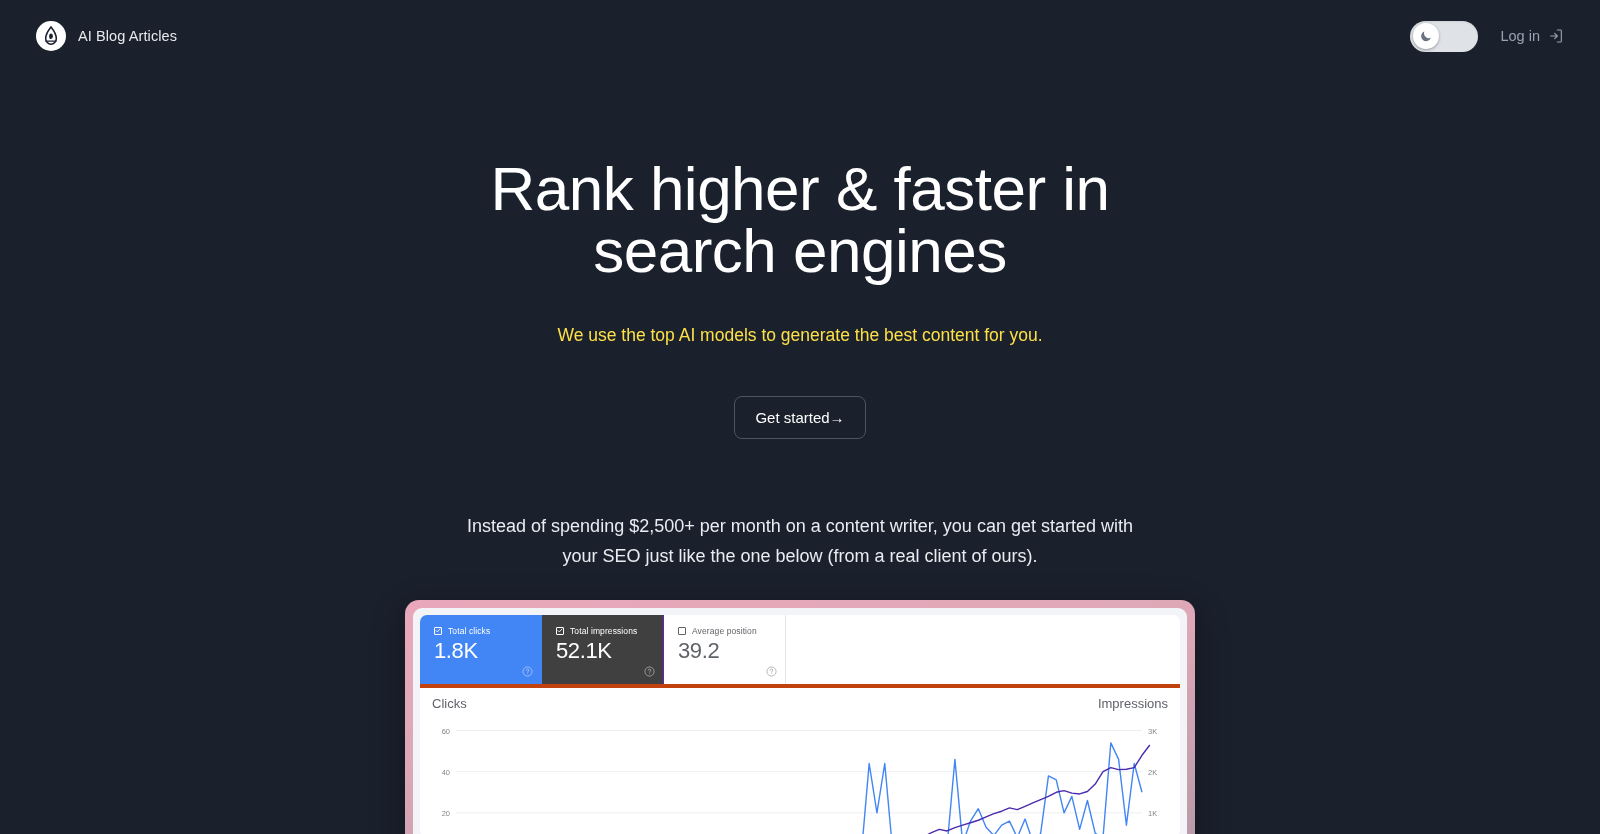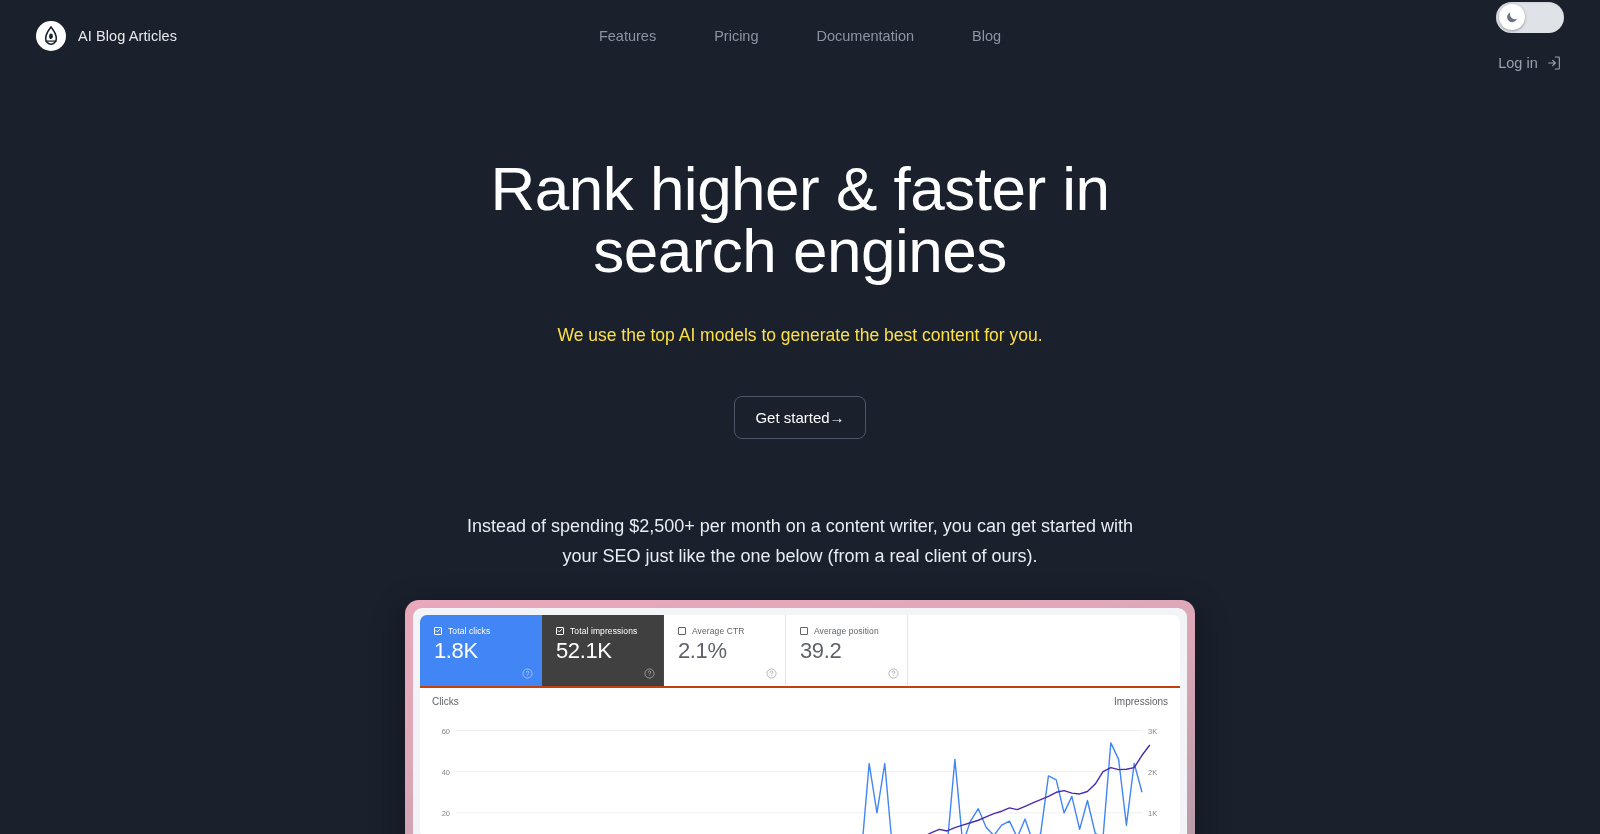--- a/index.html
+++ b/index.html
@@ -69,21 +69,20 @@
     white-space: nowrap;
     cursor: pointer;
   }
 
   .header-right {
     margin-left: auto;
     display: flex;
     align-items: center;
     gap: 22px;
     z-index: 3;
-    flex-direction: column;
   }
 
   .theme-toggle {
     width: 68px;
     height: 31px;
     border-radius: 16px;
     background: #dfe3e8;
     border: none;
     position: relative;
     cursor: pointer;
@@ -197,21 +196,21 @@
     height: 100%;
     overflow: hidden;
     display: flex;
     flex-direction: column;
   }
 
   .metric-row {
     display: flex;
     height: 73px;
     flex: none;
-    border-bottom: 2px solid #c2410c;
+    border-bottom: 4px solid #c2410c;
   }
 
   .metric {
     width: 122px;
     flex: none;
     position: relative;
     padding: 11px 12px 0 14px;
     border-right: 1px solid #e4e6ea;
   }
 
@@ -277,21 +276,21 @@
 
   .chart-area {
     flex: 1;
     position: relative;
     padding: 8px 0 0 0;
   }
 
   .chart-label {
     position: absolute;
     top: 8px;
-    font-size: 10px;
+    font-size: 13px;
     color: #5f6368;
   }
   .chart-label.left { left: 12px; }
   .chart-label.right { right: 12px; }
 
   .chart-svg { display: block; width: 100%; height: 100%; }
 
   .axis-tick {
     font-size: 7.5px;
     fill: #80868b;
@@ -308,26 +307,20 @@
       <svg width="22" height="22" viewBox="0 0 24 24" aria-hidden="true">
         <circle cx="12" cy="12" r="11.5" fill="#ffffff"></circle>
         <path d="M12 2.2 C8.2 7 6.2 11 6.2 14.6 C6.2 18.2 8.8 21 12 21 C15.2 21 17.8 18.2 17.8 14.6 C17.8 11 15.8 7 12 2.2 Z" fill="none" stroke="#1a202c" stroke-width="1.7"></path>
         <ellipse cx="12" cy="12.3" rx="2" ry="3.1" fill="#1a202c"></ellipse>
         <path d="M6.6 17.6 L17.4 17.6" stroke="#1a202c" stroke-width="1.5" stroke-linecap="round"></path>
       </svg>
     </span>
     <span class="brand-name">AI Blog Articles</span>
   </div>
 
-  <nav class="main-nav">
-    <a class="nav-link">Features</a>
-    <a class="nav-link">Pricing</a>
-    <a class="nav-link">Documentation</a>
-    <a class="nav-link">Blog</a>
-  </nav>
 
   <div class="header-right">
     <button class="theme-toggle">
       <span class="knob">
         <svg width="14" height="14" viewBox="0 0 24 24" aria-hidden="true">
           <path d="M20.5 15.2A8.6 8.6 0 0 1 9.3 4a8.7 8.7 0 1 0 11.2 11.2z" fill="#6b7280"></path>
         </svg>
       </span>
     </button>
 
@@ -397,32 +390,20 @@
                 <span>Total impressions</span>
               </div>
               <div class="metric-value">52.1K</div>
               <svg class="help-icon" viewBox="0 0 24 24" aria-hidden="true">
                 <circle cx="12" cy="12" r="10" fill="none" stroke="currentColor" stroke-width="1.6"></circle>
                 <path d="M9.3 9.3a2.8 2.8 0 1 1 3.4 2.8v1.4" fill="none" stroke="currentColor" stroke-width="1.6" stroke-linecap="round"></path>
                 <circle cx="12" cy="17" r="1" fill="currentColor"></circle>
               </svg>
             </div>
 
-            <div class="metric ctr">
-              <div class="metric-head">
-                <span class="chk"></span>
-                <span>Average CTR</span>
-              </div>
-              <div class="metric-value">2.1%</div>
-              <svg class="help-icon" viewBox="0 0 24 24" aria-hidden="true">
-                <circle cx="12" cy="12" r="10" fill="none" stroke="currentColor" stroke-width="1.6"></circle>
-                <path d="M9.3 9.3a2.8 2.8 0 1 1 3.4 2.8v1.4" fill="none" stroke="currentColor" stroke-width="1.6" stroke-linecap="round"></path>
-                <circle cx="12" cy="17" r="1" fill="currentColor"></circle>
-              </svg>
-            </div>
 
             <div class="metric position">
               <div class="metric-head">
                 <span class="chk"></span>
                 <span>Average position</span>
               </div>
               <div class="metric-value">39.2</div>
               <svg class="help-icon" viewBox="0 0 24 24" aria-hidden="true">
                 <circle cx="12" cy="12" r="10" fill="none" stroke="currentColor" stroke-width="1.6"></circle>
                 <path d="M9.3 9.3a2.8 2.8 0 1 1 3.4 2.8v1.4" fill="none" stroke="currentColor" stroke-width="1.6" stroke-linecap="round"></path>

